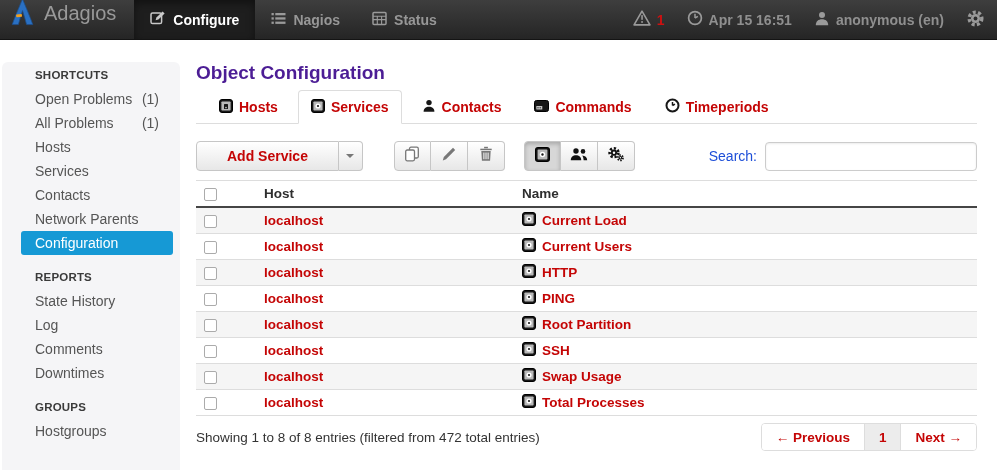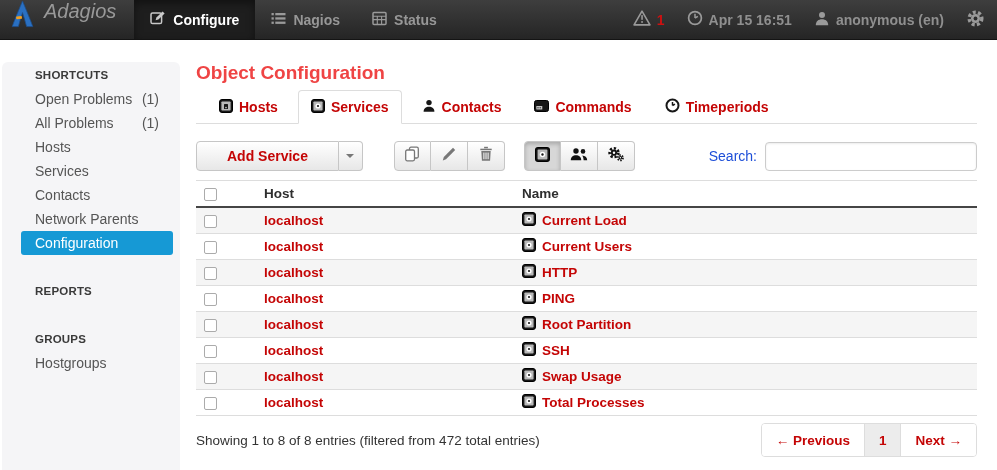--- a/index.html
+++ b/index.html
@@ -8,21 +8,21 @@
     position:relative; overflow:hidden; background:#fff;
     font-family:"Liberation Sans", sans-serif; color:#333;
   }
   
   .navbar {
     position:absolute; top:0; left:0; width:997px; height:40px;
     background:linear-gradient(#3e3e3e,#252525);
     border-bottom:1px solid #141414;
     display:flex; align-items:stretch;
   }
-  .brand { display:flex; gap:9px; padding:0 18px 12px 10px;font-style:italic; }
+  .brand { display:flex; align-items:center; gap:9px; padding:0 18px 12px 10px; }
   .brand-name { color:#999; font-size:20px; }
   .nav-items { display:flex; }
   .nav-item {
     display:flex; align-items:center; gap:7px; padding:0 16px;
     color:#979797; font-weight:bold; font-size:14px; cursor:pointer;
   }
   .nav-item.active {
     background:#1e1e1e; color:#fff;
     box-shadow:inset 0 3px 8px rgba(0,0,0,.45);
   }
@@ -30,36 +30,36 @@
     margin-left:auto; display:flex; align-items:center;
     padding-right:12px; color:#8f8f8f; font-weight:bold; font-size:14px;
   }
   .nav-right .grp { display:flex; align-items:center; gap:6px; margin-left:22px; cursor:pointer; }
   .alert-count { color:#cc1111; }
   
   .sidebar {
     position:absolute; left:2px; top:62px; width:178px; bottom:0;
     background:#f5f5f7; border-radius:6px 6px 0 0; padding-top:1px;
   }
-  .side-section { margin-bottom:24px; }
+  .side-section { margin-bottom:10px; }
   .side-header {
     height:24px; line-height:24px; padding-left:33px;
     font-size:11.5px; font-weight:bold; color:#3a3a3a; letter-spacing:.2px;
   }
   .side-list { list-style:none; margin-left:19px; width:152px; }
   .side-item {
     height:24px; line-height:24px; padding:0 14px;
     display:flex; justify-content:space-between;
     font-size:14px; color:#555; cursor:pointer; border-radius:3px;
   }
   .side-item .count { color:#555; }
   .side-item.active { background:#1699d5; color:#fff; }
   
   .main { position:absolute; left:196px; top:40px; width:781px; }
-  .page-title { font-size:19px; line-height:20px; font-weight:bold; color:#ef4444; margin-top:23px; }
+  .page-title { font-size:19px; line-height:20px; font-weight:bold; color:#4c1d95; margin-top:23px; }
   .tabs {
     display:flex; gap:7px; margin-top:7px; padding-left:10px;
     border-bottom:1px solid #ddd;
   }
   .tab {
     display:flex; align-items:center; gap:6px; padding:7px 12px;
     font-size:14px; font-weight:bold; color:#c40505; cursor:pointer;
     border:1px solid transparent; border-radius:4px 4px 0 0; margin-bottom:-1px;
   }
   .tab.active { background:#fff; border-color:#ddd #ddd #fff #ddd; }
@@ -104,21 +104,21 @@
     border:1px solid #ababab; border-radius:2px; vertical-align:middle; cursor:pointer;
   }
   a.red-link { color:#c40505; font-weight:bold; text-decoration:none; cursor:pointer; }
   .svc { display:flex; align-items:center; gap:6px; }
   .svc svg { flex:0 0 auto; }
   
   .table-footer { display:flex; justify-content:space-between; align-items:center; margin-top:7px; }
   .summary { font-size:13.5px; color:#333; }
   .pagination {
     display:flex; border:1px solid #ddd; border-radius:4px; overflow:hidden;
-    height:34px; background:#fff;
+    height:28px; background:#fff;
   }
   .page-btn {
     display:flex; align-items:center; padding:0 14px; background:#fff;
     color:#c40505; font-weight:bold; font-size:13.5px; cursor:pointer;
   }
   .page-btn + .page-btn { border-left:1px solid #ddd; }
   .page-btn.current { background:#ececec; }
 </style>
 </head>
 <body>
@@ -231,20 +231,34 @@
       <li class="side-item">
           <span>Network Parents</span>
         </li>
       <li class="side-item active">
           <span>Configuration</span>
         </li>
     </ul>
   </div>
   <div class="side-section">
     <div class="side-header">REPORTS</div>
+    <ul class="side-list">
+      <li class="side-item">
+          <span>State History</span>
+        </li>
+      <li class="side-item">
+          <span>Log</span>
+        </li>
+      <li class="side-item">
+          <span>Comments</span>
+        </li>
+      <li class="side-item">
+          <span>Downtimes</span>
+        </li>
+    </ul>
   </div>
   <div class="side-section">
     <div class="side-header">GROUPS</div>
     <ul class="side-list">
       <li class="side-item">
           <span>Hostgroups</span>
         </li>
     </ul>
   </div>
 </div>

